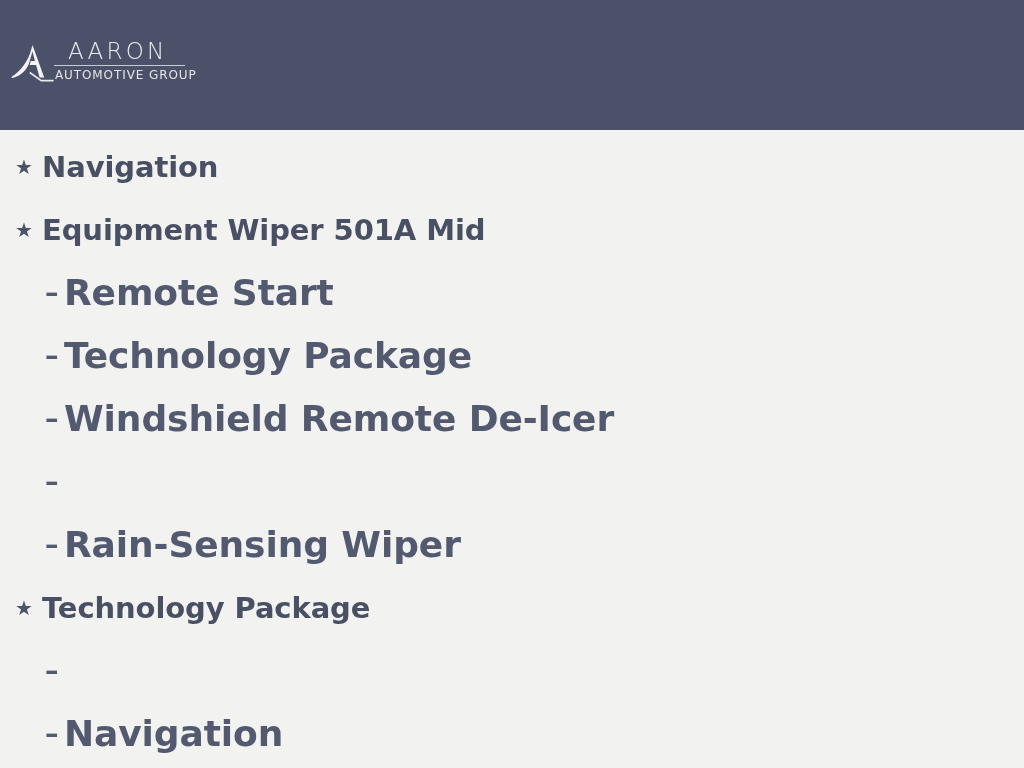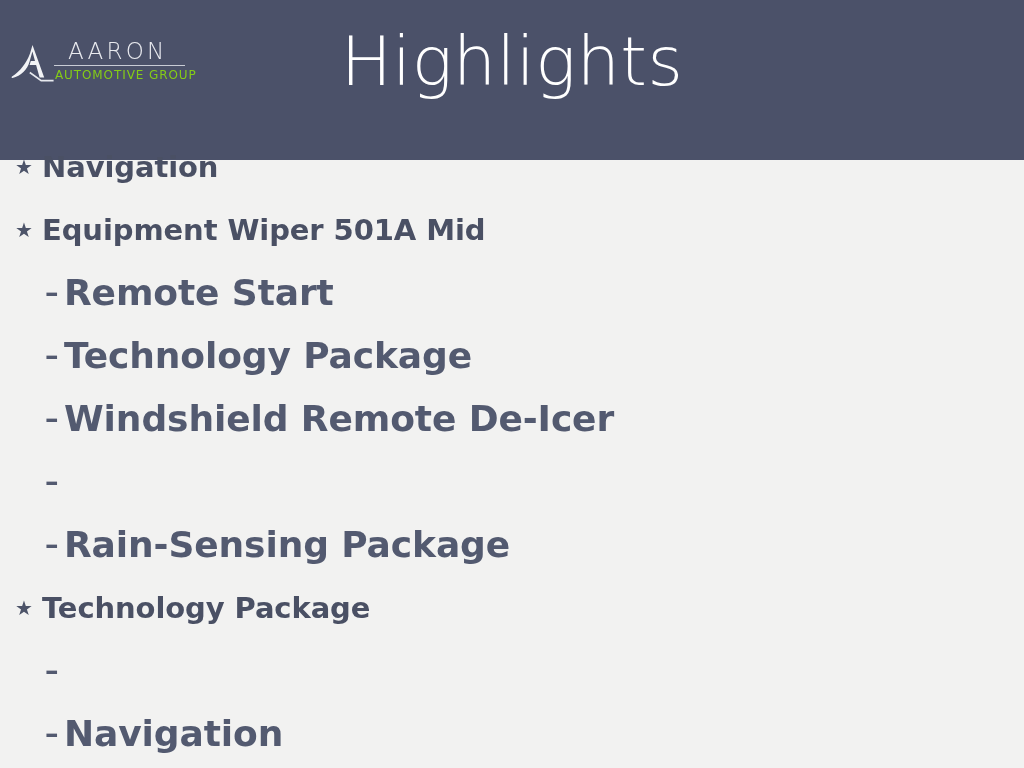--- a/index.html
+++ b/index.html
@@ -22,21 +22,21 @@
     background: #f2f2f1;
     overflow: hidden;
   }
 
   
   .header {
     position: absolute;
     left: 0;
     top: 0;
     width: 1024px;
-    height: 160px;
+    height: 130px;
     background: #4b5169;
     overflow: hidden;
   }
   .slide-title {
     position: absolute;
     left: 0;
     top: 12px;
     width: 1024px;
     text-align: center;
     color: #ffffff;
@@ -87,21 +87,21 @@
     left: 0px;
     top: 25px;
     width: 131px;
     height: 1px;
     background: #c9ccd6;
   }
   .logo-sub {
     position: absolute;
     left: 1px;
     top: 28px;
-    color: #84cc16;
+    color: #e5e5e5;
     font-family: "DejaVu Sans", sans-serif;
     font-size: 12px;
     font-weight: 400;
     letter-spacing: 0.9px;
     line-height: 15px;
     white-space: nowrap;
   }
 
   
   .content {
@@ -170,21 +170,20 @@
         <path d="M22.5 3 L20.0 11.5 C16.6 21.0 10.2 29.2 2.0 34.6 C1.2 35.1 1.6 36.3 2.5 36.1 C11.0 34.3 17.4 27.6 19.6 19.6 L22.4 9.6 L25.0 19.0 L20.8 19.0 L19.6 23.0 L26.1 23.0 L29.6 35.6 L34.2 35.6 Z" fill="#f2f3f6"></path>
         <path d="M19.8 30.5 L31.2 38.6 L43.6 38.6" stroke="#e8eaef" stroke-width="1.6" fill="none"></path>
       </svg>
       <div class="logo-text">
         <div class="logo-word">AARON</div>
         <div class="logo-rule"></div>
         <div class="logo-sub">AUTOMOTIVE GROUP</div>
       </div>
     </div>
 
-    <div class="slide-title">Highlights</div>
   </div>
 
   <div class="content">
       <div class="row row-level-1" style="top: 5px;">
         <span class="bullet-star">★</span>
         <span class="label">Navigation</span>
       </div>
       <div class="row row-level-1" style="top: 68px;">
         <span class="bullet-star">★</span>
         <span class="label">Equipment Wiper 501A Mid</span>
@@ -199,21 +198,21 @@
       </div>
       <div class="row row-level-2" style="top: 257px;">
         <span class="bullet-dash">–</span>
         <span class="label">Windshield Remote De-Icer</span>
       </div>
       <div class="row row-level-2" style="top: 320px;">
         <span class="bullet-dash">–</span>
       </div>
       <div class="row row-level-2" style="top: 383px;">
         <span class="bullet-dash">–</span>
-        <span class="label">Rain-Sensing Package</span>
+        <span class="label">Rain-Sensing Wiper</span>
       </div>
       <div class="row row-level-1" style="top: 446px;">
         <span class="bullet-star">★</span>
         <span class="label">Technology Package</span>
       </div>
       <div class="row row-level-2" style="top: 509px;">
         <span class="bullet-dash">–</span>
       </div>
       <div class="row row-level-2" style="top: 572px;">
         <span class="bullet-dash">–</span>

